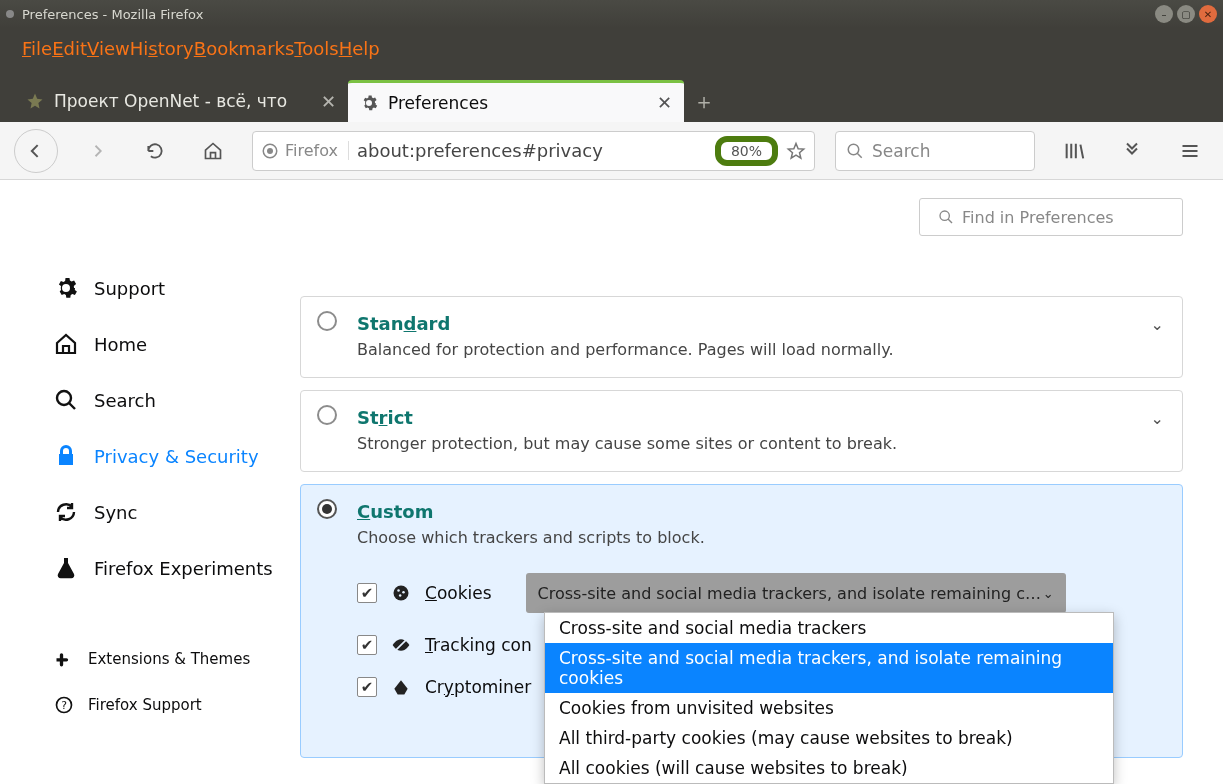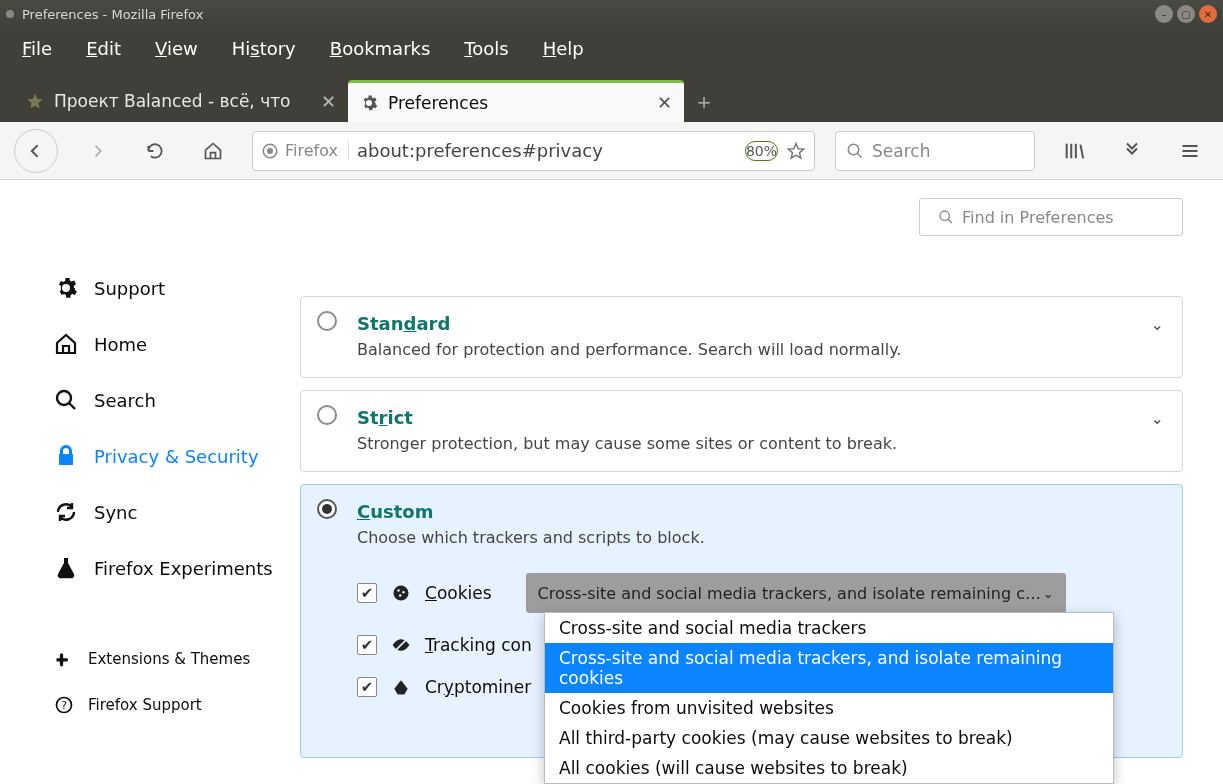--- a/index.html
+++ b/index.html
@@ -8,42 +8,42 @@
 
 .titlebar { height: 28px; background: linear-gradient(#4a4a44,#403f3a); display: flex; align-items: center; color: #d8d8d0; font-size: 13px; padding: 0 6px; }
 .titlebar .tdot { width: 8px; height: 8px; border-radius: 50%; background: #888; margin-right: 8px; }
 .titlebar .spacer { flex: 1; }
 .winbtn { width: 18px; height: 18px; border-radius: 50%; margin-left: 4px; display:flex;align-items:center;justify-content:center; font-size:10px;}
 .winbtn.min { background: #8a8a82; color:#2c2c27; }
 .winbtn.max { background: #8a8a82; color:#2c2c27; }
 .winbtn.cls { background: #e06b3e; color:#4a2210; }
 
 
-.menubar { height: 40px; background: #403f3a; display: flex; align-items: center; padding: 0 22px; gap: 34px; color: #ffffff; font-size: 18px; }
+.menubar { height: 40px; background: #403f3a; display: flex; align-items: center; padding: 0 22px; color: #f97316; font-size: 18px; }
 .menubar span u { text-decoration: underline; }
 
 
 .tabstrip { height: 54px; background: #403f3a; display: flex; align-items: flex-end; padding-left: 14px; }
 .tab { height: 42px; display: flex; align-items: center; padding: 0 12px; gap: 10px; color: #e8e8e2; font-size: 17px; border-radius: 4px 4px 0 0; }
 .tab.inactive { width: 334px; }
 .tab.active { width: 336px; background: #f9f9fa; color: #0c0c0d; border-top: 3px solid #7bc143; }
 .tab .favicon { width: 18px; height: 18px; display:flex; align-items:center; justify-content:center;}
 .tab .tlabel { flex: 1; white-space: nowrap; overflow: hidden; text-overflow: ellipsis; }
 .tab .xclose { font-size: 18px; color: inherit; opacity: .7; }
 .newtab { width: 40px; height: 40px; display:flex;align-items:center;justify-content:center; color:#b0b0a8; font-size: 22px; }
 
 
 .navbar { height: 58px; background: #f5f5f5; border-bottom: 1px solid #d7d7d7; display: flex; align-items: center; padding: 0 14px; gap: 20px; }
 .navbtn { width: 38px; height: 38px; display:flex;align-items:center;justify-content:center; color:#5a5a5a; border-radius:4px; }
 .navbtn.back { width:44px;height:44px;border:1px solid #ccc; border-radius:50%; }
 .navbtn.fwd { opacity:.4; }
 .urlbar { flex: 1; height: 40px; border: 1px solid #ccc; border-radius: 4px; background: #fff; display: flex; align-items: center; padding: 0 8px; gap: 8px; }
 .urlbar .id { color: #888; font-size: 16px; display:flex; align-items:center; gap:6px; border-right:1px solid #ddd; padding-right:10px;}
 .urlbar .addr { flex:1; font-size: 18px; color: #454545; }
-.zoompill { border:1px solid #4d7c0f; border-radius:12px; padding:1px 0; font-size:14px; color:#555; }
+.zoompill { border:6px solid #4d7c0f; border-radius:12px; padding:1px 10px; font-size:14px; color:#555; }
 .searchbar { width: 200px; height: 40px; border:1px solid #ccc; border-radius:4px; background:#fff; display:flex; align-items:center; padding:0 10px; gap:8px; color:#888; font-size:17px; }
 
 
 .content { display: flex; height: calc(784px - 28px - 40px - 54px - 58px); background: #fff; position: relative; }
 .sidebar { width: 300px; padding: 80px 0 0 54px; }
 .sb-item { display:flex; align-items:center; gap:16px; height: 56px; font-size:18px; color:#0c0c0d; cursor:pointer; }
 .sb-item.active { color:#0a84ff; }
 .sb-footer { margin-top: 40px; }
 .sb-footer .sb-item { font-size: 15px; height: 46px; gap: 14px; }
 
@@ -100,21 +100,21 @@
   <span><u>H</u>elp</span>
 </div>
 
 <div class="tabstrip">
   <div class="tab inactive">
     <span class="favicon">
       <svg width="18" height="18" viewBox="0 0 24 24">
           <path fill="#7a7a52" d="M12 2l2.9 6.9L22 10l-5.5 4.8L18 22l-6-3.7L6 22l1.5-7.2L2 10l7.1-1.1z"></path>
         </svg>
     </span>
-    <span class="tlabel">Проект Balanced - всё, что</span>
+    <span class="tlabel">Проект OpenNet - всё, что</span>
     <span class="xclose">✕</span>
   </div>
   <div class="tab active">
     <span class="favicon">
       <svg width="20" height="20" viewBox="0 0 24 24">
           <path fill="#555" d="M12 8a4 4 0 1 0 0 8 4 4 0 0 0 0-8zm9 4c0 .7-.1 1.3-.2 2l2.1 1.6-2 3.5-2.5-1a8 8 0 0 1-1.7 1l-.4 2.6h-4l-.4-2.6a8 8 0 0 1-1.7-1l-2.5 1-2-3.5L7 14a9 9 0 0 1 0-4L4.9 8.4l2-3.5 2.5 1a8 8 0 0 1 1.7-1L11.5 2h4l.4 2.6a8 8 0 0 1 1.7 1l2.5-1 2 3.5L19.8 10c.1.7.2 1.3.2 2z"></path>
         </svg>
     </span>
     <span class="tlabel">Preferences</span>
     <span class="xclose">✕</span>
@@ -247,21 +247,21 @@
           <circle cx="10" cy="10" r="7" fill="none" stroke="#888" stroke-width="2"></circle>
           <path stroke="#888" stroke-width="2" d="M15 15l6 6"></path>
         </svg>
       <span>Find in Preferences</span>
     </div>
 
     <div class="cards">
       <div class="card">
         <div class="radio"></div>
         <h3>Stan<u>d</u>ard</h3>
-        <p>Balanced for protection and performance. Search will load normally.</p>
+        <p>Balanced for protection and performance. Pages will load normally.</p>
         <span class="chev">⌄</span>
       </div>
 
       <div class="card">
         <div class="radio"></div>
         <h3>St<u>r</u>ict</h3>
         <p>Stronger protection, but may cause some sites or content to break.</p>
         <span class="chev">⌄</span>
       </div>
 

